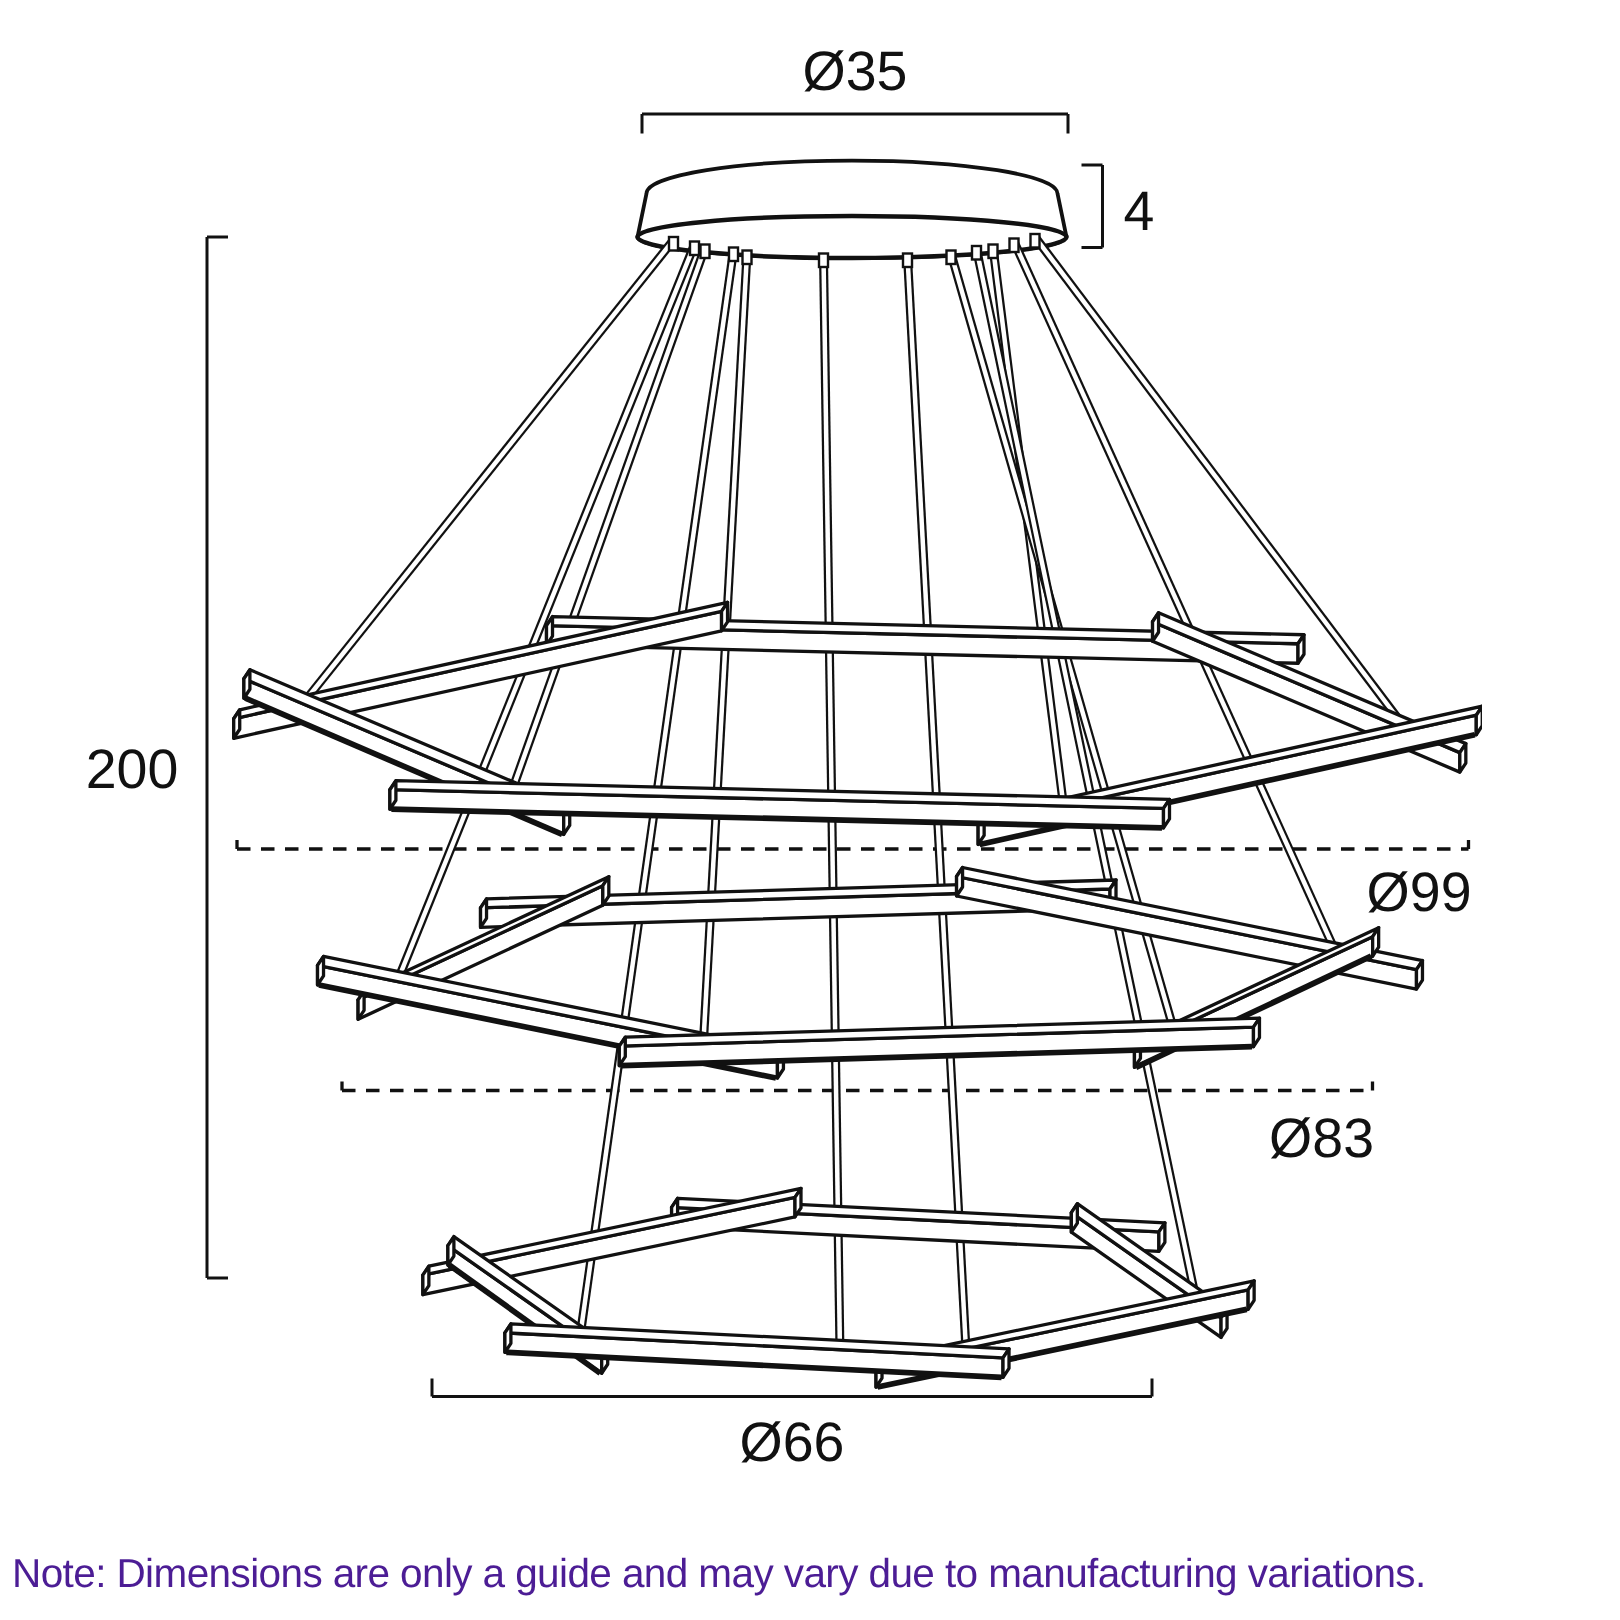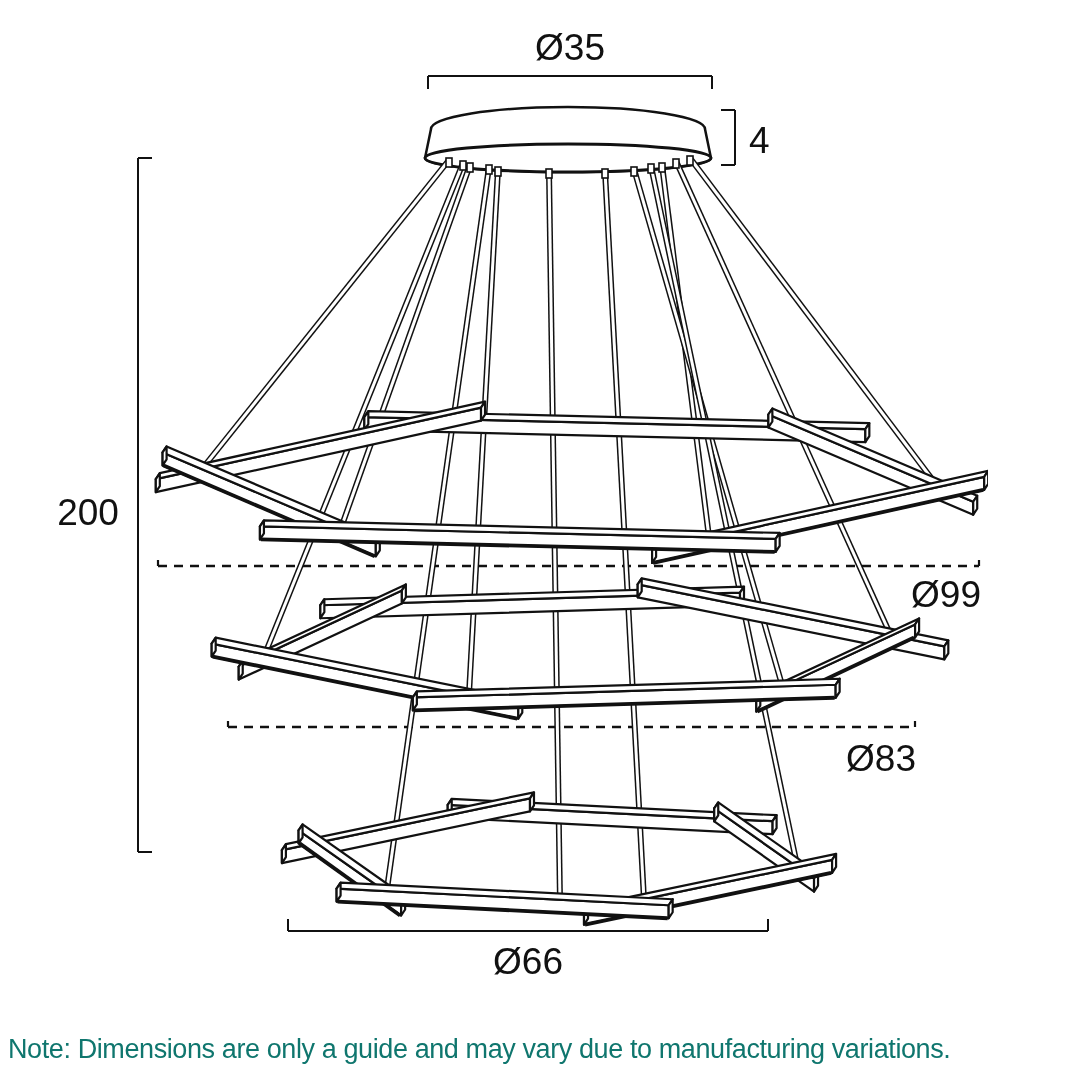--- a/index.html
+++ b/index.html
@@ -1,20 +1,20 @@
 <!DOCTYPE html>
 <html><head>
 <meta charset="utf-8">
 <style>
   html,body{margin:0;padding:0;background:#ffffff;}
   .canvas{position:relative;width:988px;height:1080px;background:#ffffff;overflow:hidden;
           font-family:"Liberation Sans",sans-serif;}
   svg{position:absolute;left:0;top:0;}
   svg text{font-family:"Liberation Sans",sans-serif;font-size:37px;fill:#111111;}
-  .note{position:absolute;left:8px;top:1034px;font-size:27px;color:#0f766e;
+  .note{position:absolute;left:8px;top:1034px;font-size:27px;color:#4c1d95;
         letter-spacing:-0.4px;font-family:"Liberation Sans",sans-serif;white-space:nowrap;}
 </style>
 </head>
 <body>
 
 <div class="canvas">
   <svg width="1080" height="1080" viewBox="0 0 1080 1080">
     <g>
         <line x1="428" y1="76" x2="712" y2="76" stroke="#111111" stroke-width="2"></line>
         <line x1="428" y1="76" x2="428" y2="89" stroke="#111111" stroke-width="2"></line>

